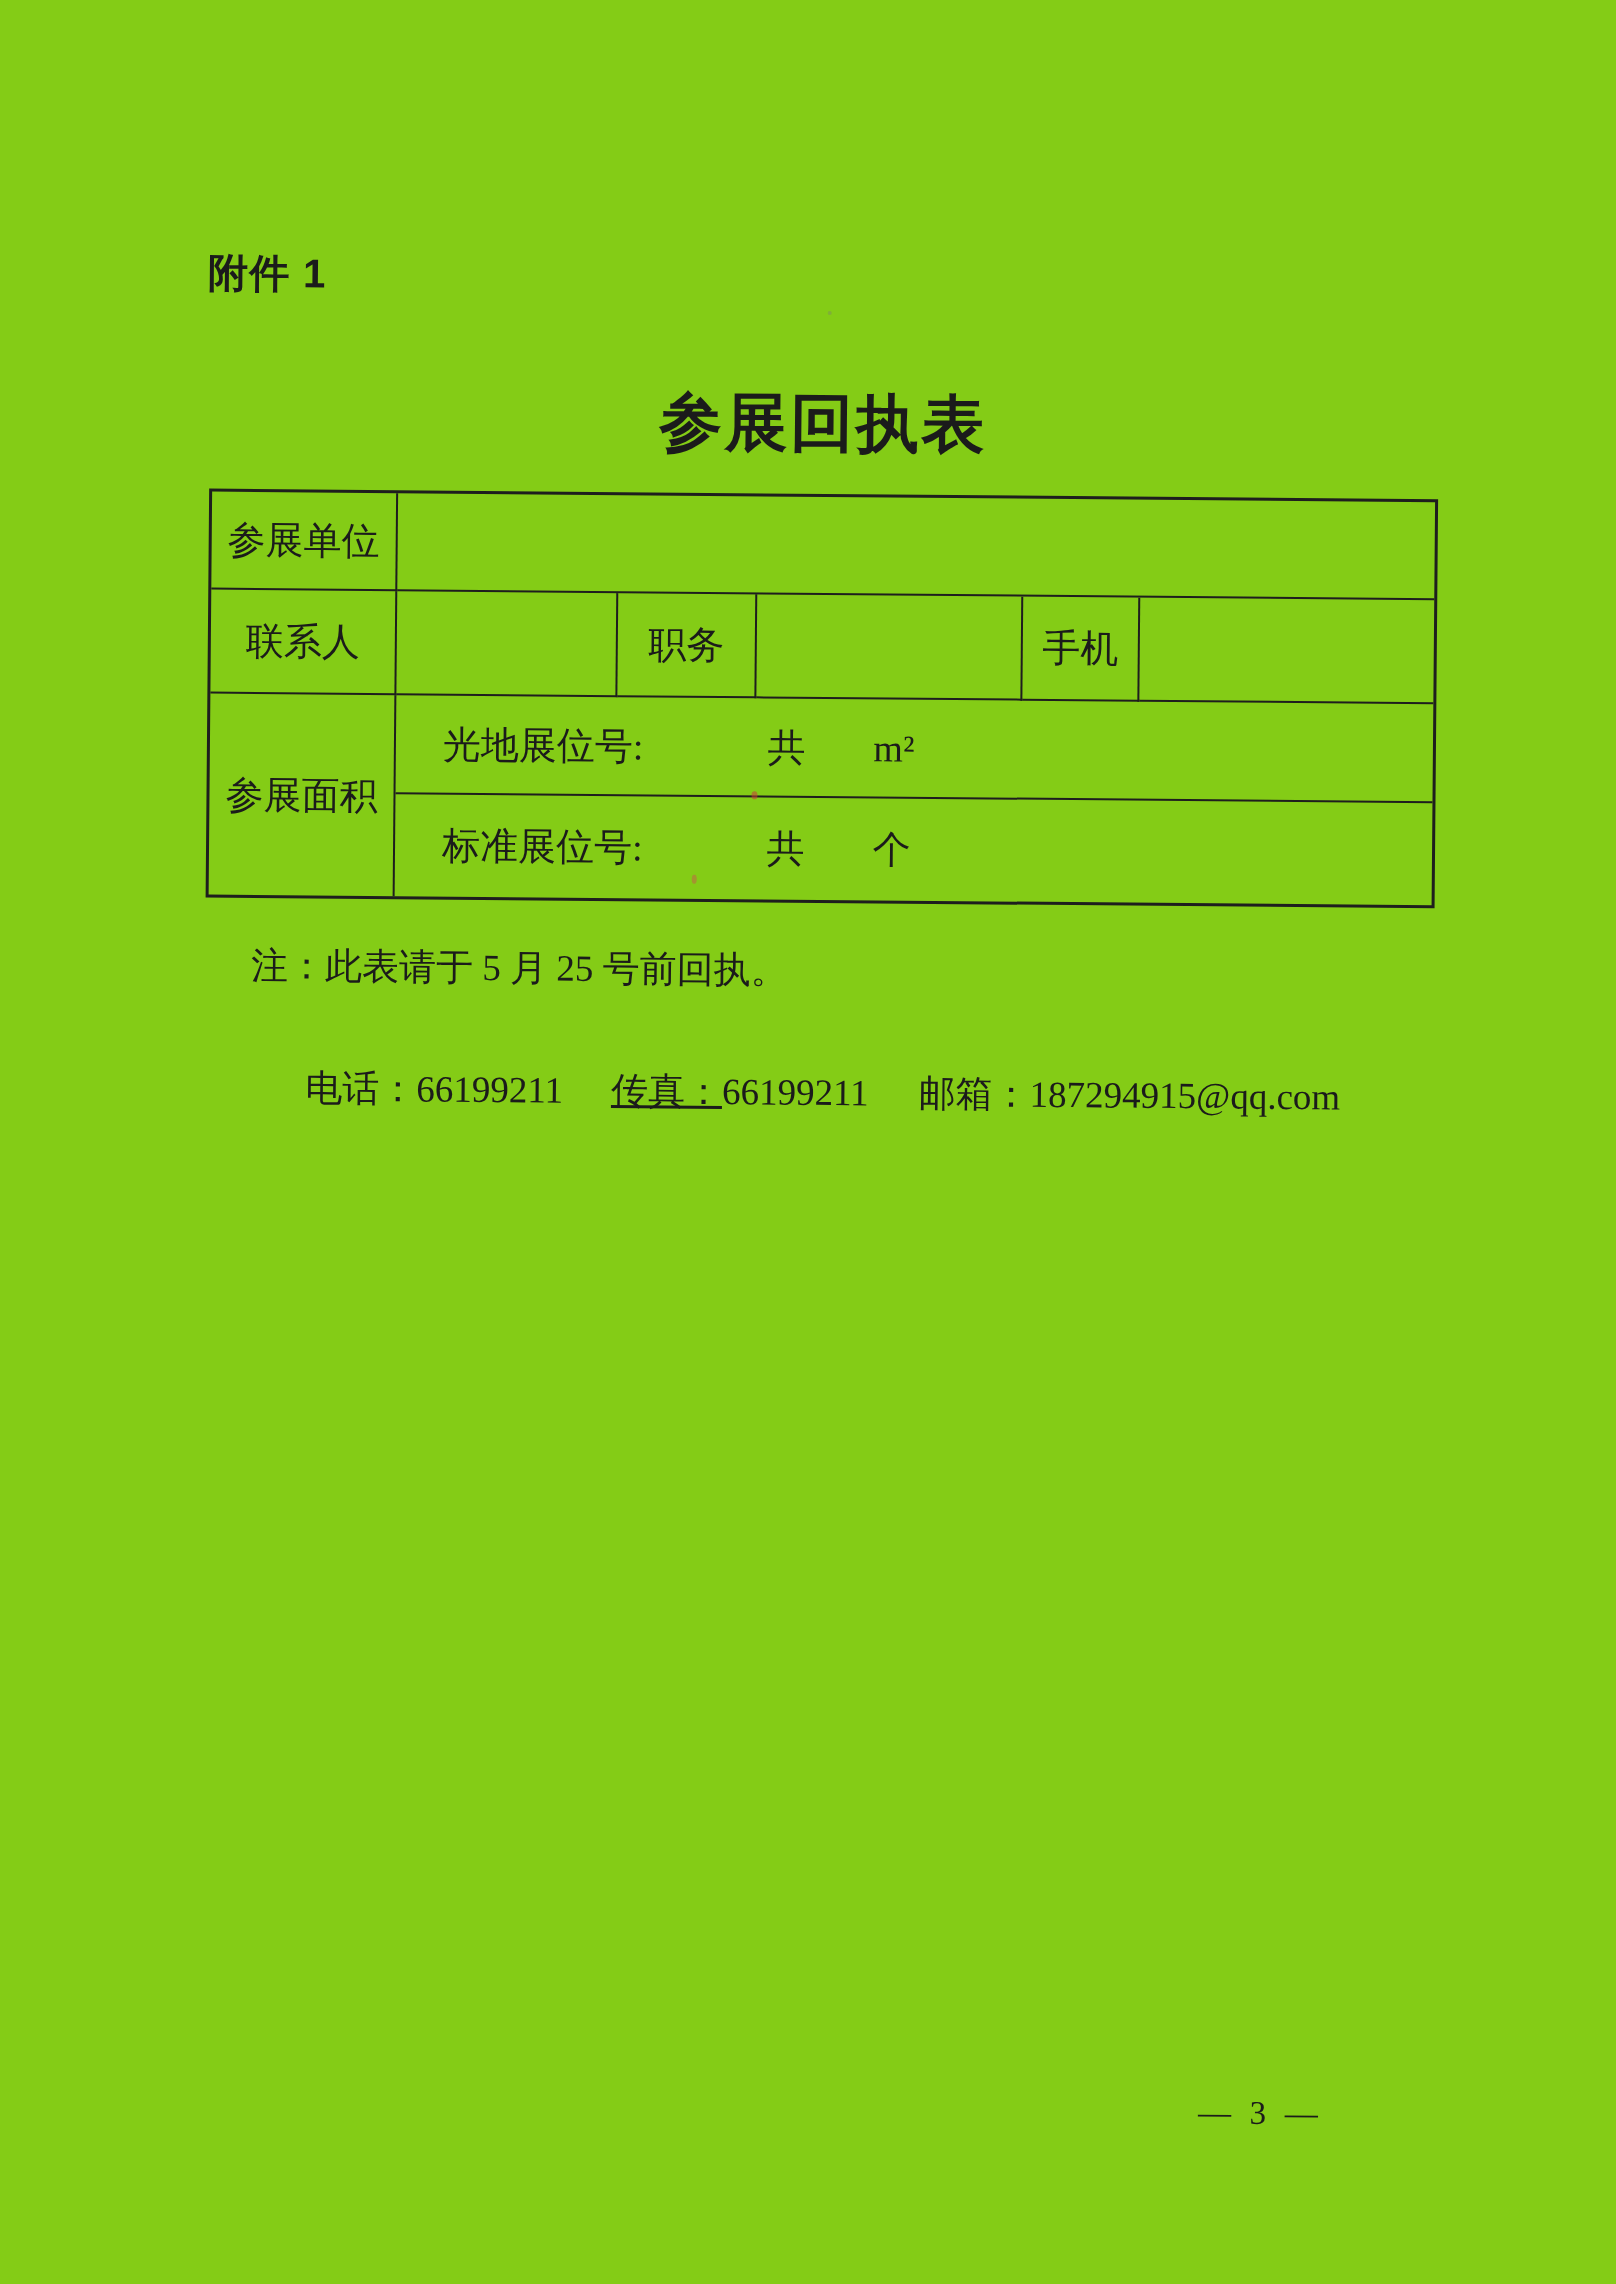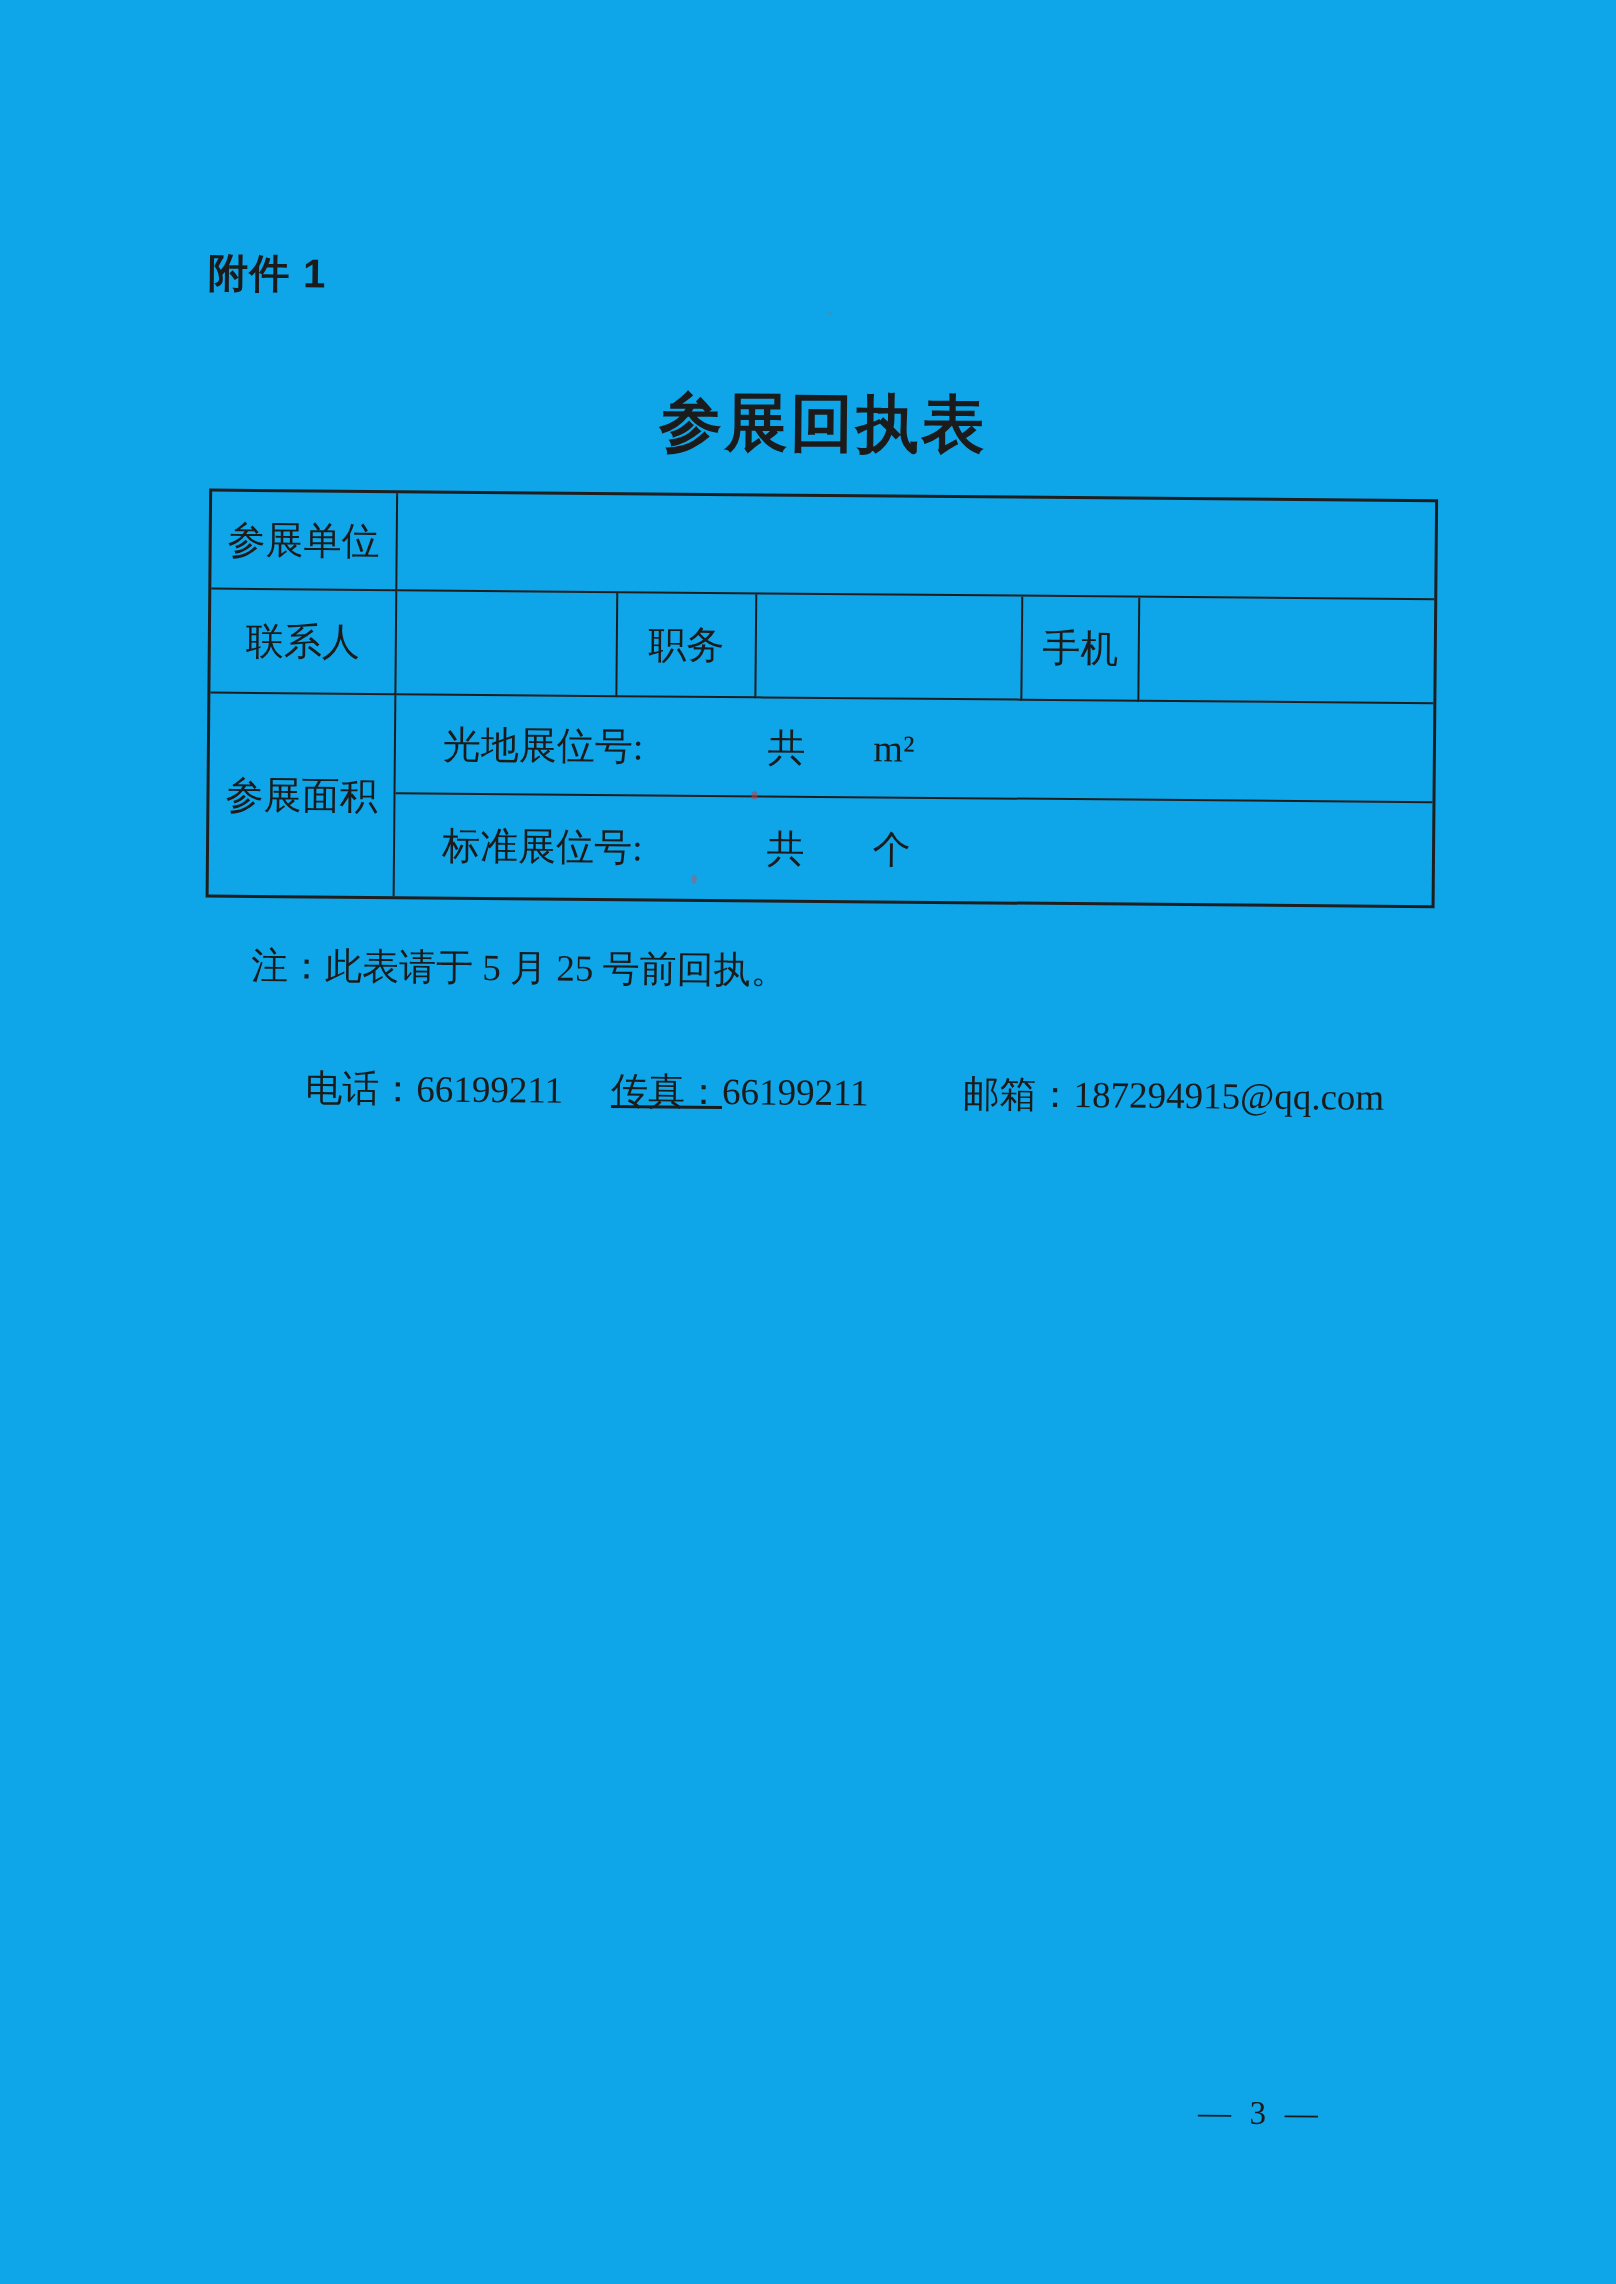--- a/index.html
+++ b/index.html
@@ -4,21 +4,21 @@
 <style>
   html, body {
     margin: 0;
     padding: 0;
     background: #e8e8e8;
   }
   #paper {
     position: relative;
     width: 1616px;
     height: 2284px;
-    background: #0ea5e9;
+    background: #84cc16;
     overflow: hidden;
     font-family: "Liberation Serif", "DejaVu Serif", serif;
     color: #1b1b1b;
   }
   
   #content {
     position: absolute;
     inset: 0;
     transform: rotate(0.5deg);
     transform-origin: 260px 508px;
@@ -82,21 +82,21 @@
     white-space: pre;
   }
   .contact-line {
     position: absolute;
     left: 255px;
     top: 1020px;
     font-size: 37px;
     white-space: pre;
   }
   .contact-line .group-fax   { margin-left: 48px; text-decoration: underline; }
-  .contact-line .group-email { margin-left: 94px; }
+  .contact-line .group-email { margin-left: 50px; }
 
   .page-number {
     position: absolute;
     left: 1212px;
     top: 2086px;
     font-size: 33px;
     letter-spacing: 5.2px;
     white-space: pre;
   }
 

